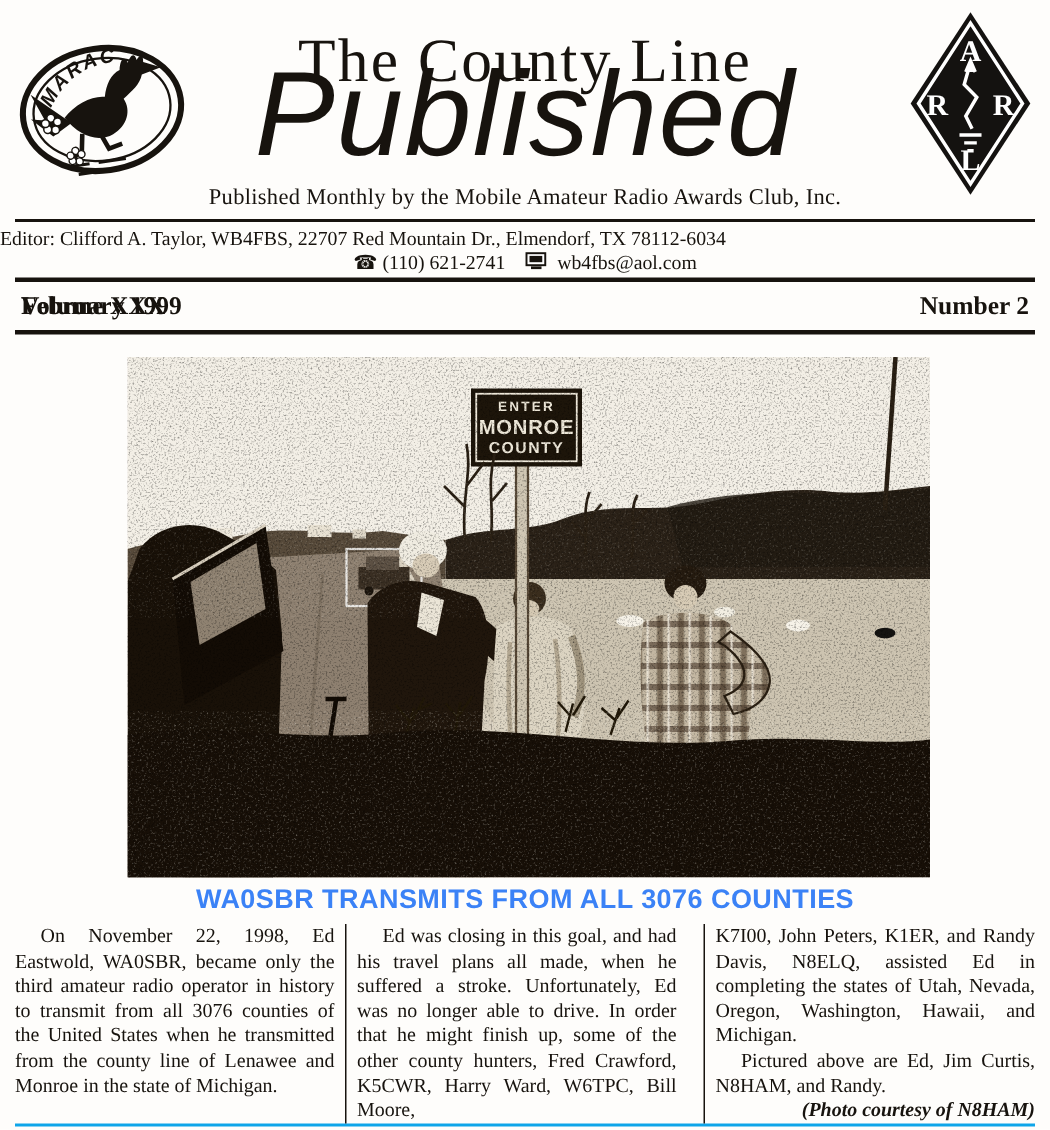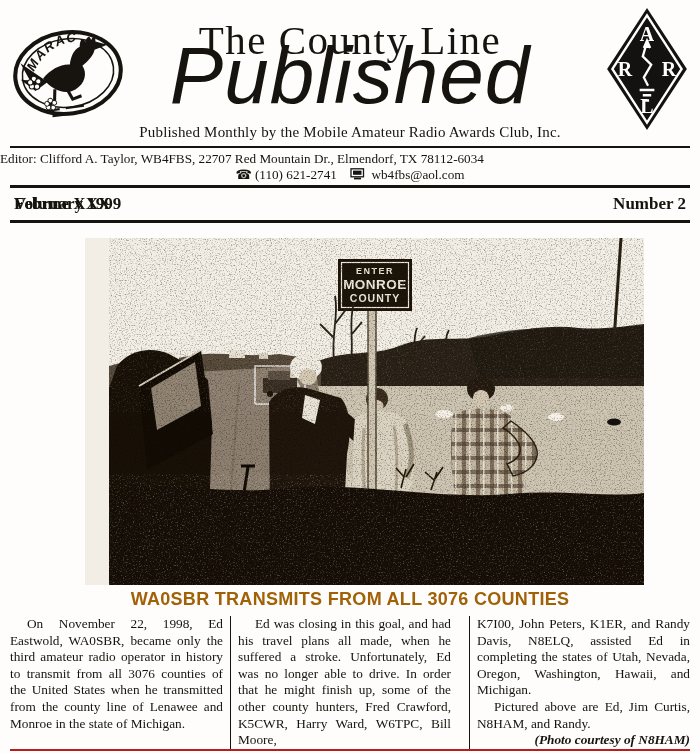--- a/index.html
+++ b/index.html
@@ -28,31 +28,31 @@
   .ed2 .glyph{font-family:"DejaVu Sans",sans-serif;font-size:13px;}
   .ed2 svg{vertical-align:-1px;margin:0 3px 0 10px;}
 
   
   .issue{position:absolute;top:194px;left:14px;right:14px;height:24px;font-weight:bold;font-size:17px;}
   .issue .vol{position:absolute;left:0;top:0;}
   .issue .date{position:absolute;left:0;width:100%;text-align:left;top:0;}
   .issue .num{position:absolute;right:0;top:0;}
 
   
-  .photo{position:absolute;left:85px;top:238px;width:535px;height:347px;background:#f2eee5;padding-left:24px;}
+  .photo{position:absolute;left:85px;top:238px;width:535px;height:347px;background:#f2eee5;}
   .photo svg{display:block;width:535px;height:347px;}
 
   
   .caption{position:absolute;top:589px;left:0;width:100%;text-align:center;
            font-family:"Liberation Sans",sans-serif;font-weight:bold;font-size:18px;
-           letter-spacing:0.3px;color:#a16207;}
+           letter-spacing:0.3px;color:#3b82f6;}
 
   
   .article{position:absolute;top:616px;left:10px;right:10px;height:133px;
-           border-bottom:2px solid #b91c1c;display:flex;}
+           border-bottom:2px solid #0ea5e9;display:flex;}
   .col{flex:1 1 0;overflow:hidden;}
   .col-1{padding-right:7px;}
   .col-2{border-left:1.5px solid #17130e;padding:0 7px;}
   .col-3{border-left:1.5px solid #17130e;padding-left:7px;margin-left:11px;}
   .col p{margin:0;font-size:13.3px;line-height:16.6px;text-align:justify;}
   .col p.ind{text-indent:17px;}
   .col p.credit{font-weight:bold;font-style:italic;text-align:right;text-indent:22px;}
 </style>
 </head>
 <body>

